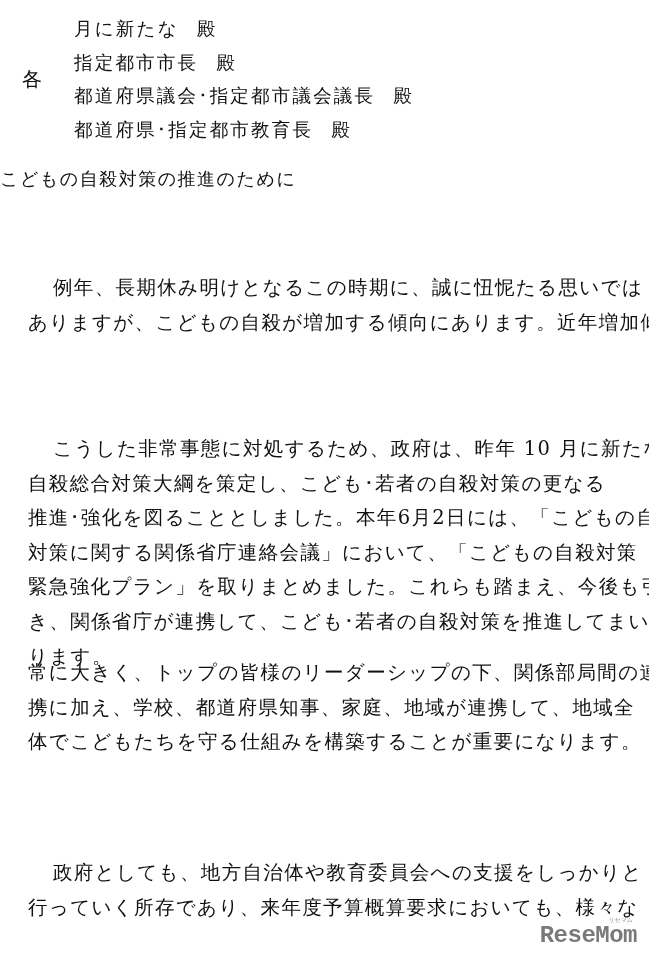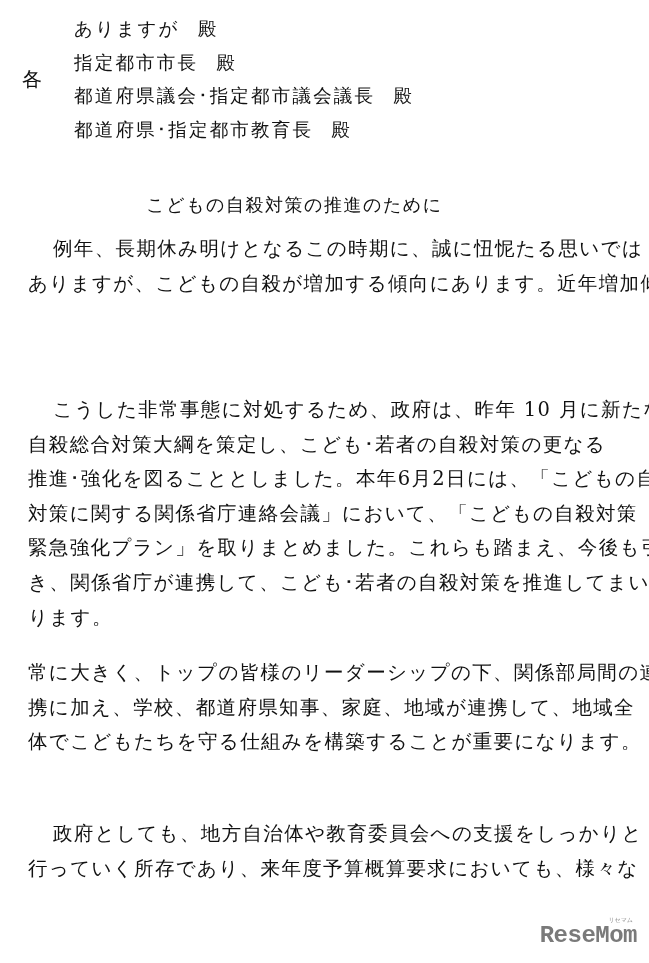--- a/index.html
+++ b/index.html
@@ -13,29 +13,29 @@
     position: absolute; left: 22px; top: 66px;
     font-size: 20px; line-height: 26px;
   }
   .addr-list { position: absolute; left: 74px; top: 16px; }
   .addr-line {
     font-size: 18.5px; line-height: 26px; height: 33.5px;
     letter-spacing: 2.2px; white-space: nowrap;
   }
   .addr-line .tono { margin-left: 18px; }
   .title {
-    position: absolute; left: 0; width: 589px; top: 192px;
-    text-align: center; font-size: 18px; line-height: 26px; letter-spacing: 1.5px;
+    position: absolute; left: 0; width: 589px; top: 166px;
+    text-align: left; font-size: 18px; line-height: 26px; letter-spacing: 1.5px;
   }
   .para { position: absolute; left: 28px; width: 600px; }
   .line {
     font-size: 19.5px; line-height: 34.6px; height: 34.6px;
     white-space: nowrap; letter-spacing: 1.35px;
   }
-  .line.indent { padding-left: 25px; }
+  .line.indent { padding-left: 25px; margin-top: 39px; }
   #p1 { top: 232px; }
   #p2 { top: 393px; }
   #p3 { top: 656px; }
   #p4 { top: 817px; }
   .watermark {
     position: absolute; right: 12px; bottom: 14px;
     font-family: Liberation Mono, monospace;
     font-weight: bold; font-size: 24px; color: #7a7a7a; letter-spacing: -0.5px;
   }
   .watermark .ruby {
@@ -45,21 +45,21 @@
 </style>
 </head>
 <body>
 
 <div class="page">
 
   <div class="addr-prefix">各</div>
 
   <div class="addr-list">
     <div class="addr-line">
-      <span>ありますが</span><span class="tono">殿</span>
+      <span>月に新たな</span><span class="tono">殿</span>
     </div>
     <div class="addr-line">
       <span>指定都市市長</span><span class="tono">殿</span>
     </div>
     <div class="addr-line">
       <span>都道府県議会･指定都市議会議長</span><span class="tono">殿</span>
     </div>
     <div class="addr-line">
       <span>都道府県･指定都市教育長</span><span class="tono">殿</span>
     </div>

